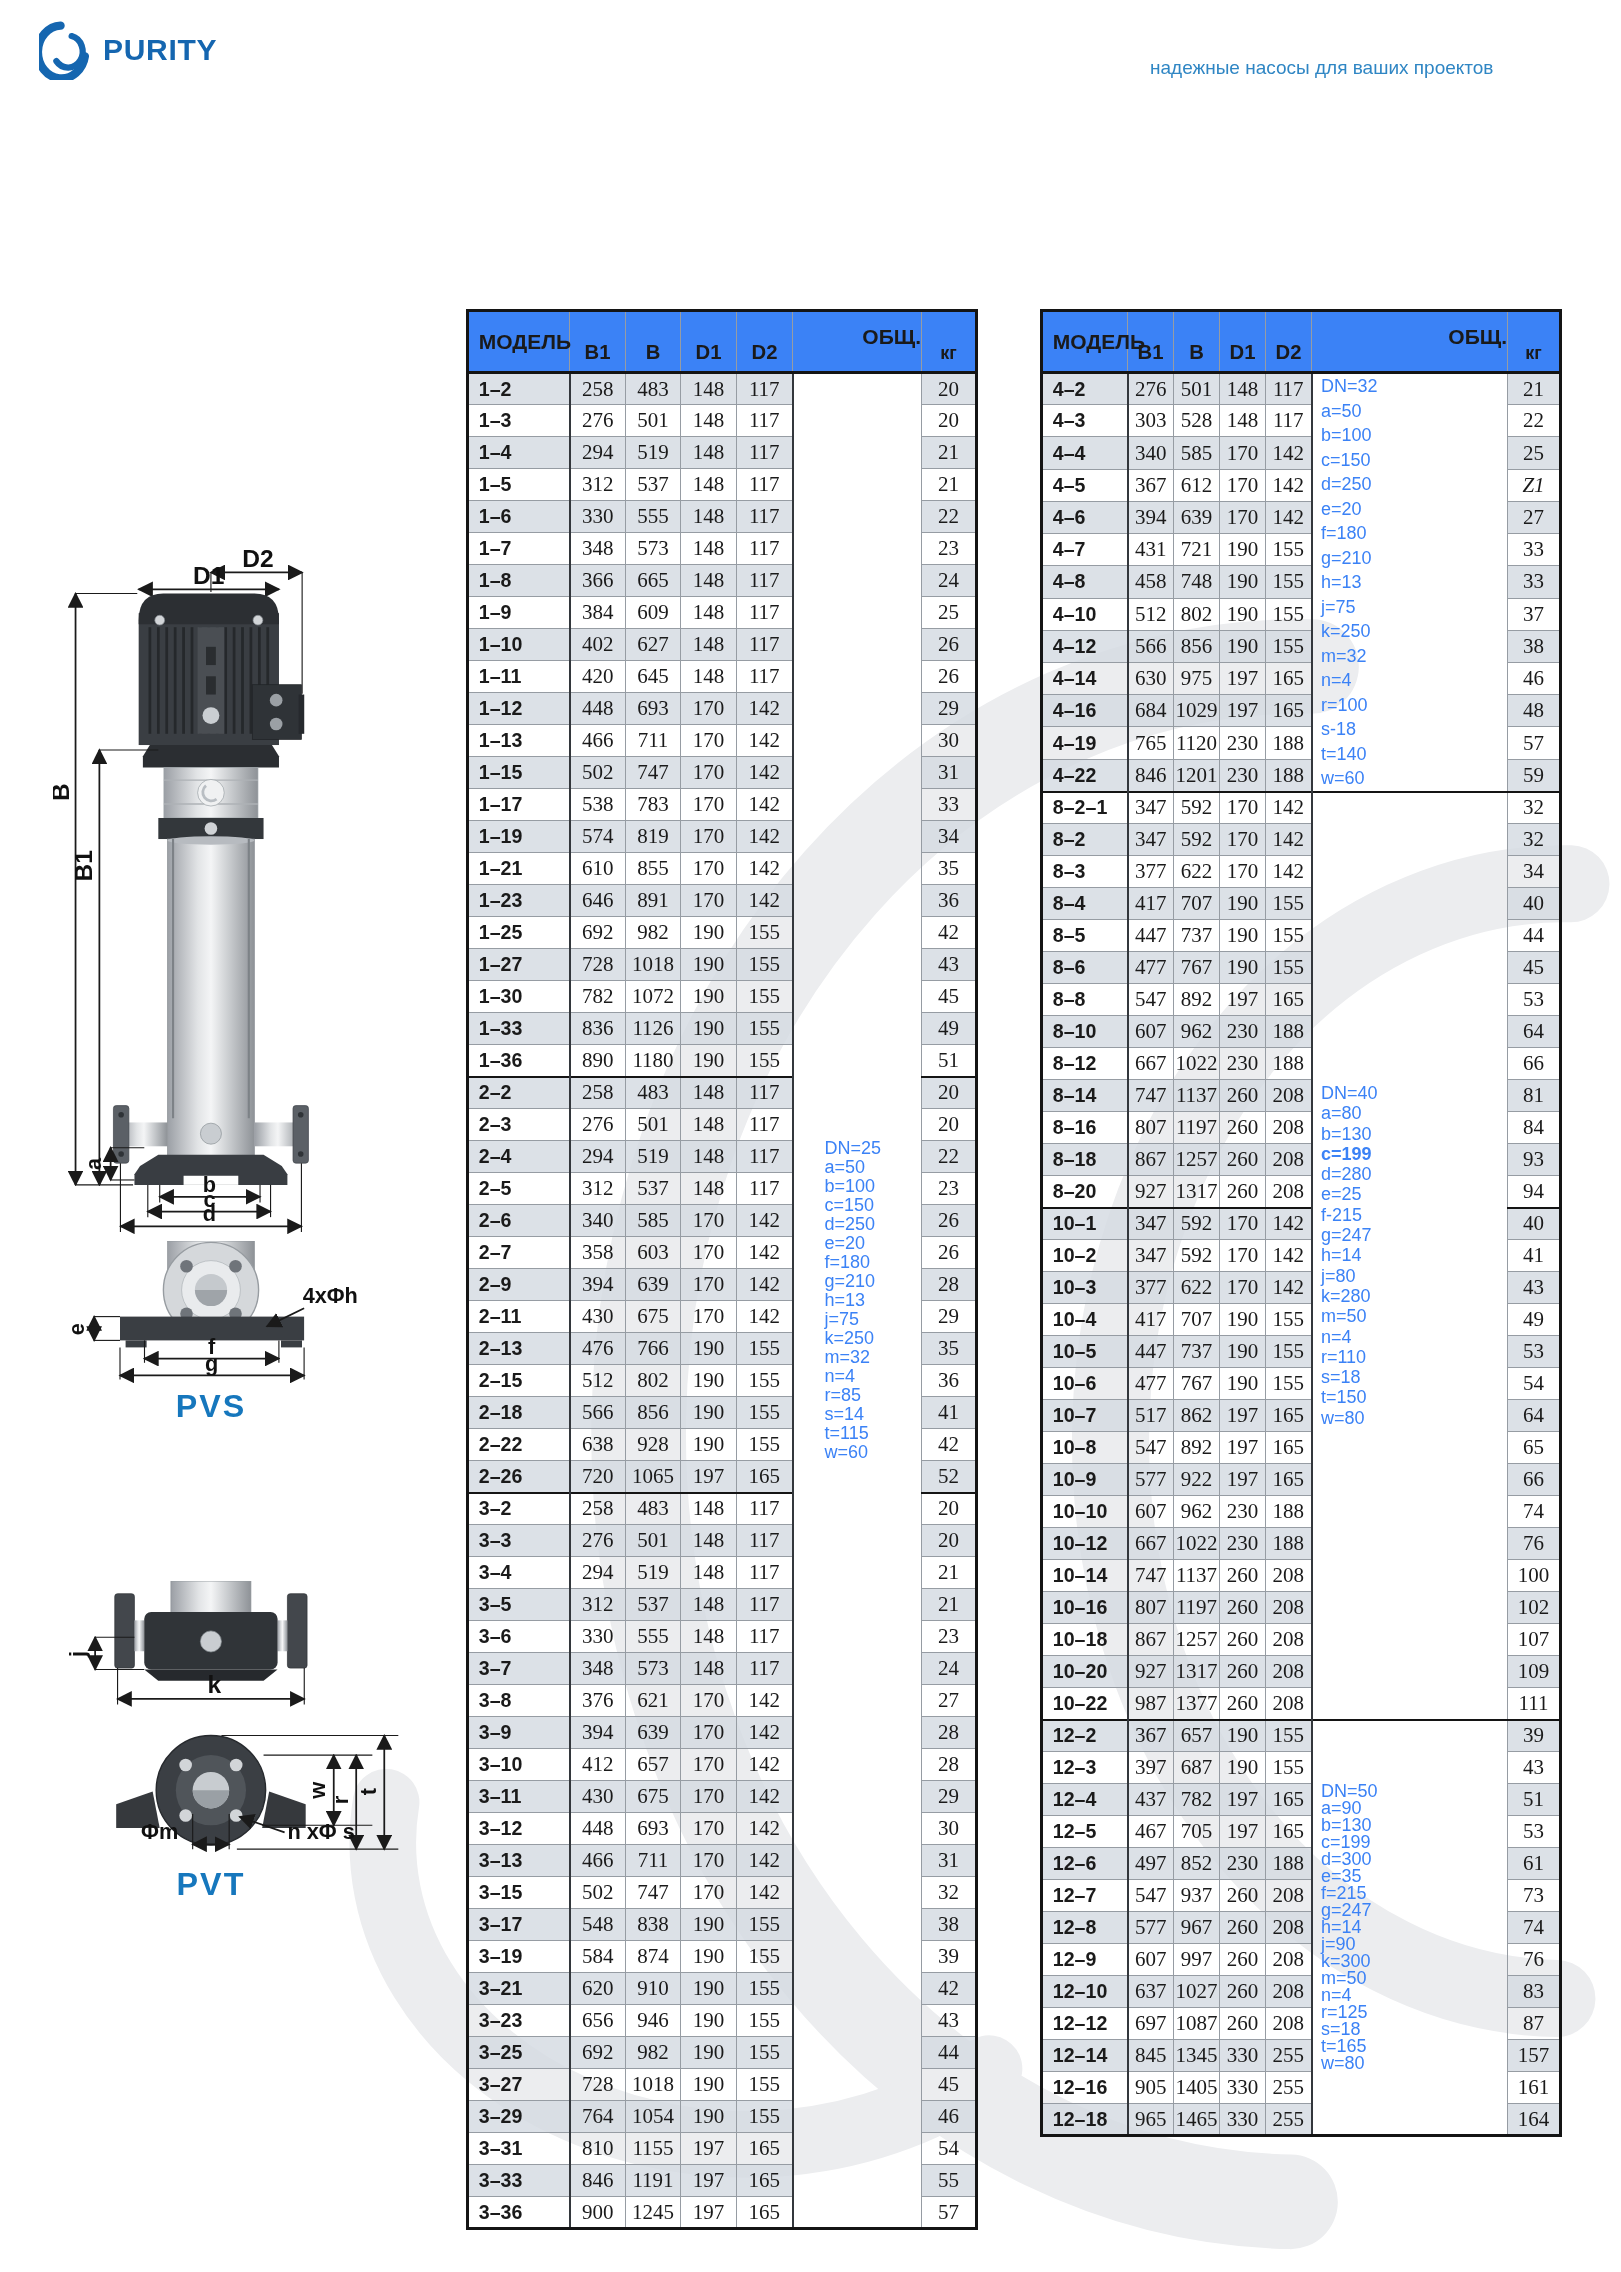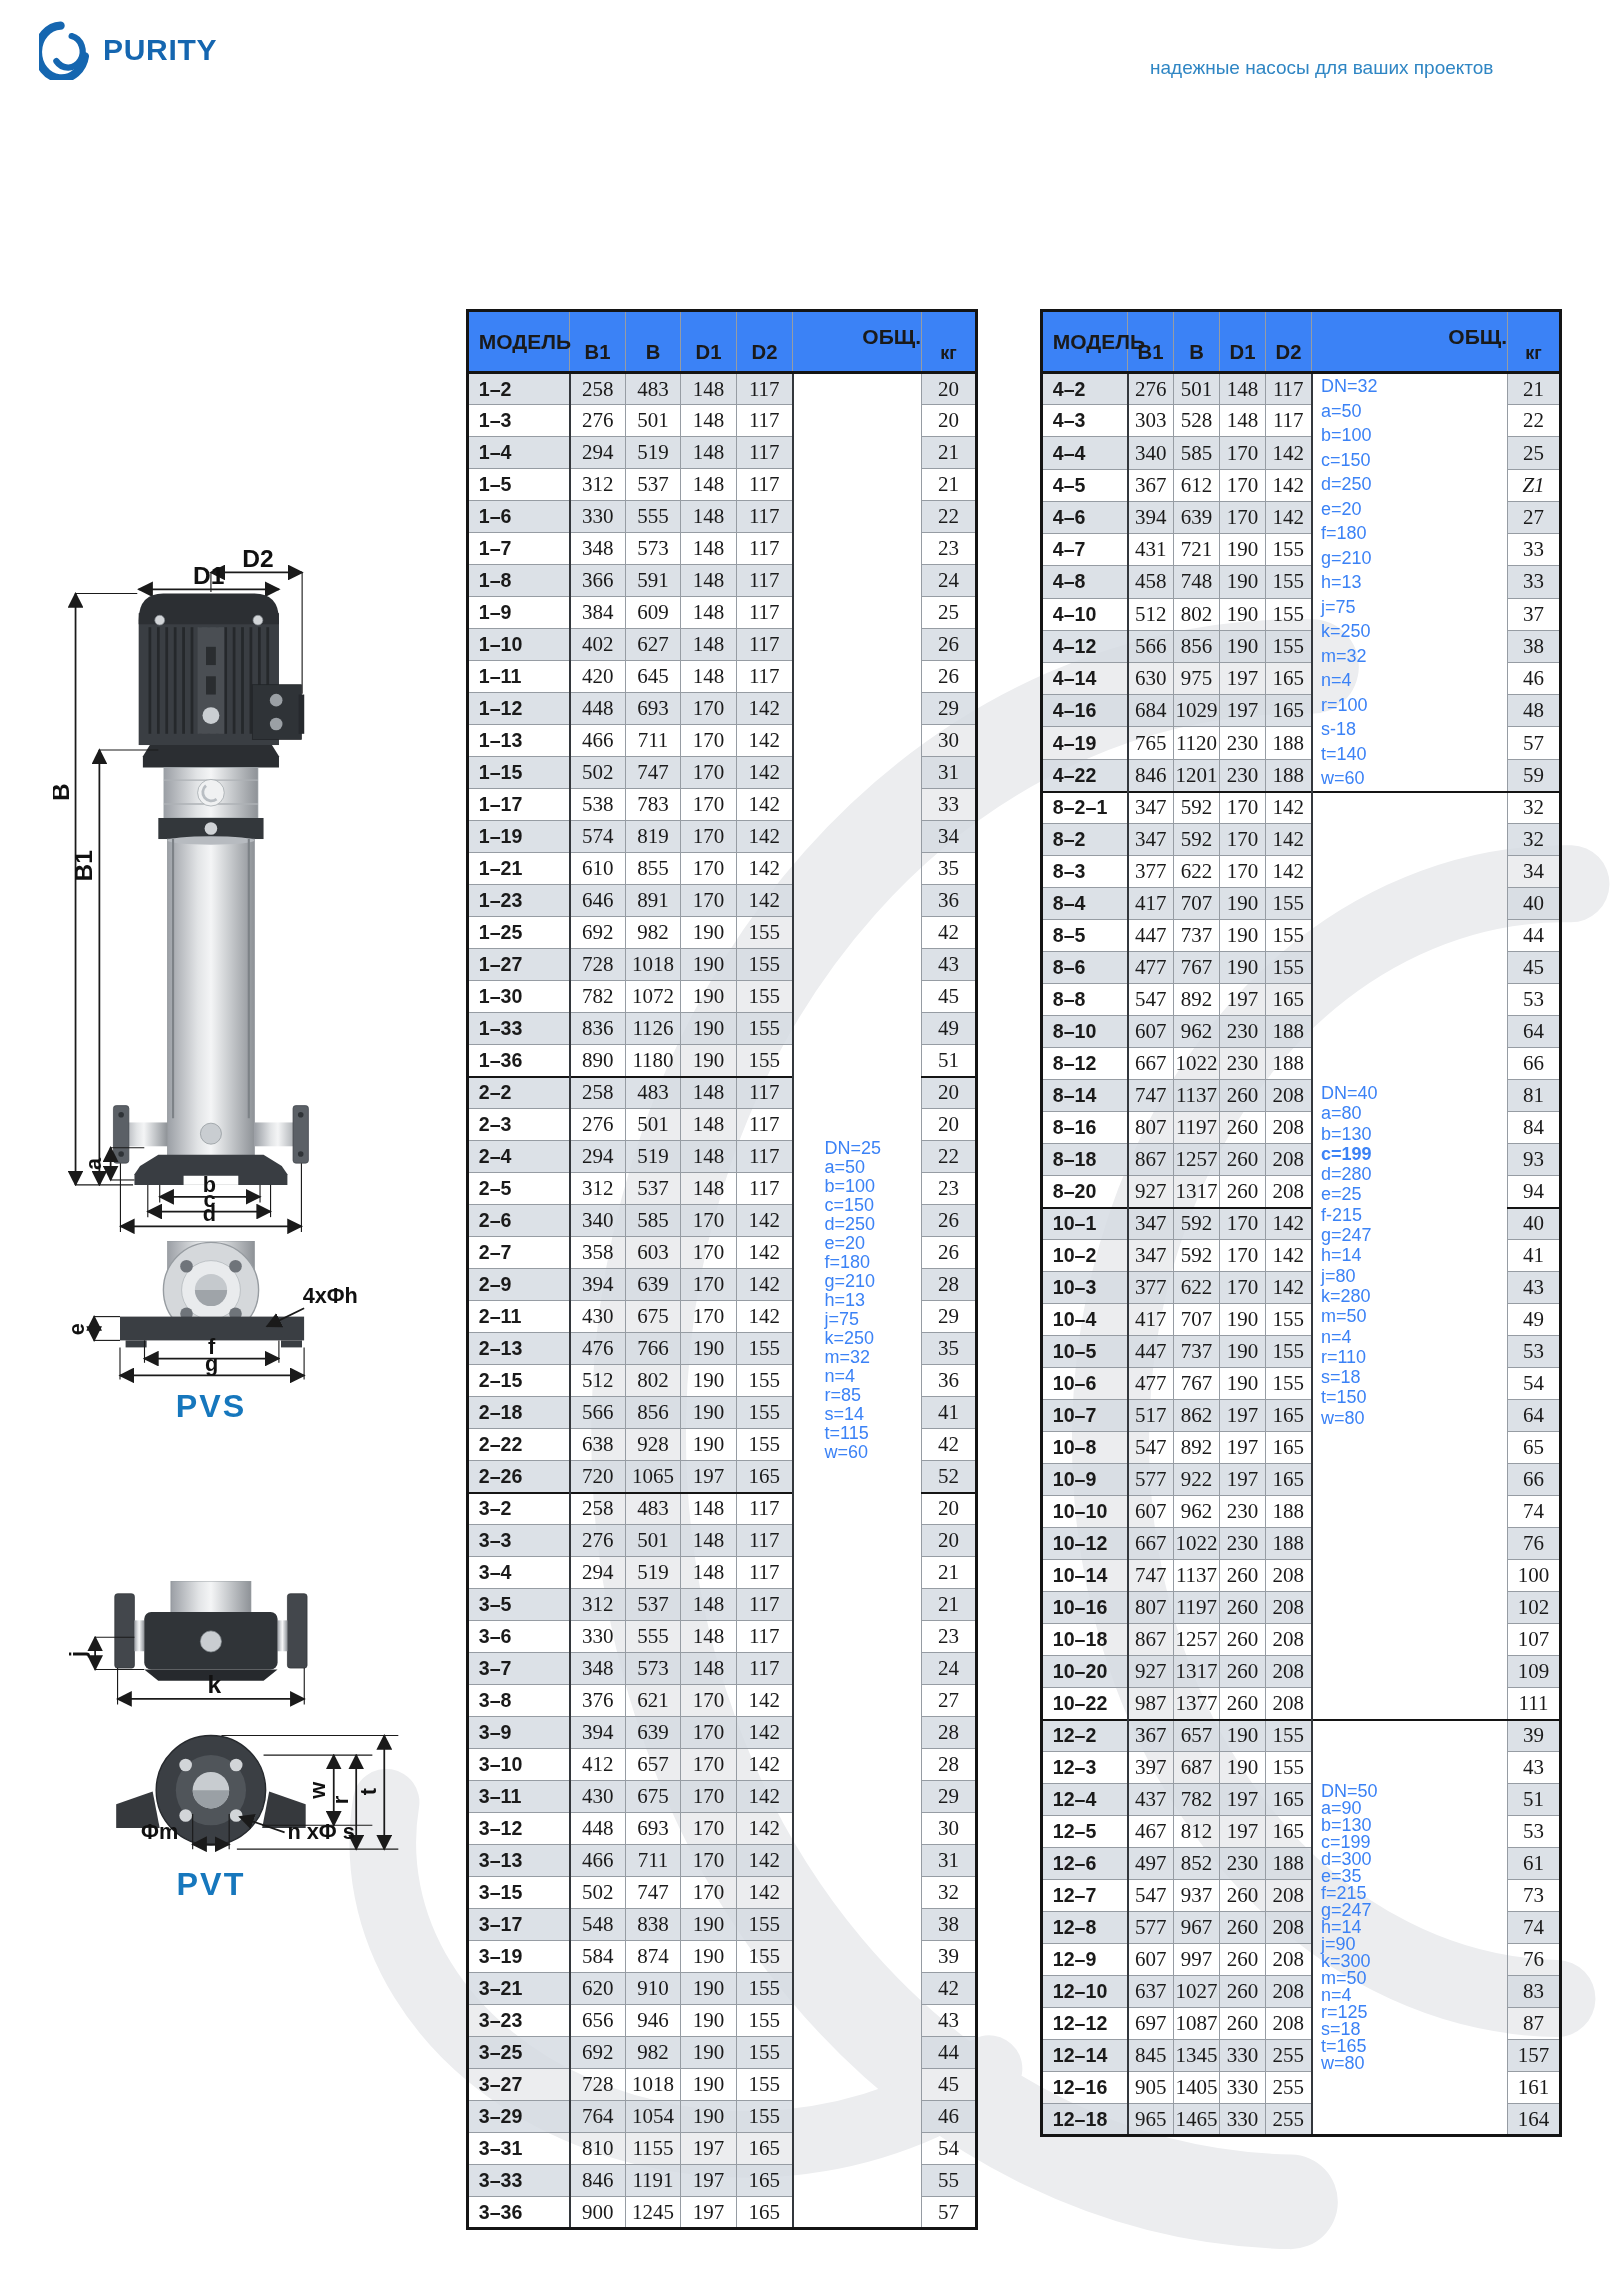--- a/index.html
+++ b/index.html
@@ -347,21 +347,21 @@
         <td class="c-model model">1–7</td>
         <td class="c-b1 num">348</td>
         <td class="c-b num">573</td>
         <td class="c-d1 num">148</td>
         <td class="c-d2 num">117</td>
         <td class="c-kg num">23</td>
       </tr>
       <tr class="shade">
         <td class="c-model model">1–8</td>
         <td class="c-b1 num">366</td>
-        <td class="c-b num">591</td>
+        <td class="c-b num">665</td>
         <td class="c-d1 num">148</td>
         <td class="c-d2 num">117</td>
         <td class="c-kg num">24</td>
       </tr>
       <tr>
         <td class="c-model model">1–9</td>
         <td class="c-b1 num">384</td>
         <td class="c-b num">609</td>
         <td class="c-d1 num">148</td>
         <td class="c-d2 num">117</td>
@@ -1210,21 +1210,21 @@
         <td class="c-model model">12–4</td>
         <td class="c-b1 num">437</td>
         <td class="c-b num">782</td>
         <td class="c-d1 num">197</td>
         <td class="c-d2 num">165</td>
         <td class="c-kg num">51</td>
       </tr>
       <tr>
         <td class="c-model model">12–5</td>
         <td class="c-b1 num">467</td>
-        <td class="c-b num">812</td>
+        <td class="c-b num">705</td>
         <td class="c-d1 num">197</td>
         <td class="c-d2 num">165</td>
         <td class="c-kg num">53</td>
       </tr>
       <tr class="shade">
         <td class="c-model model">12–6</td>
         <td class="c-b1 num">497</td>
         <td class="c-b num">852</td>
         <td class="c-d1 num">230</td>
         <td class="c-d2 num">188</td>

